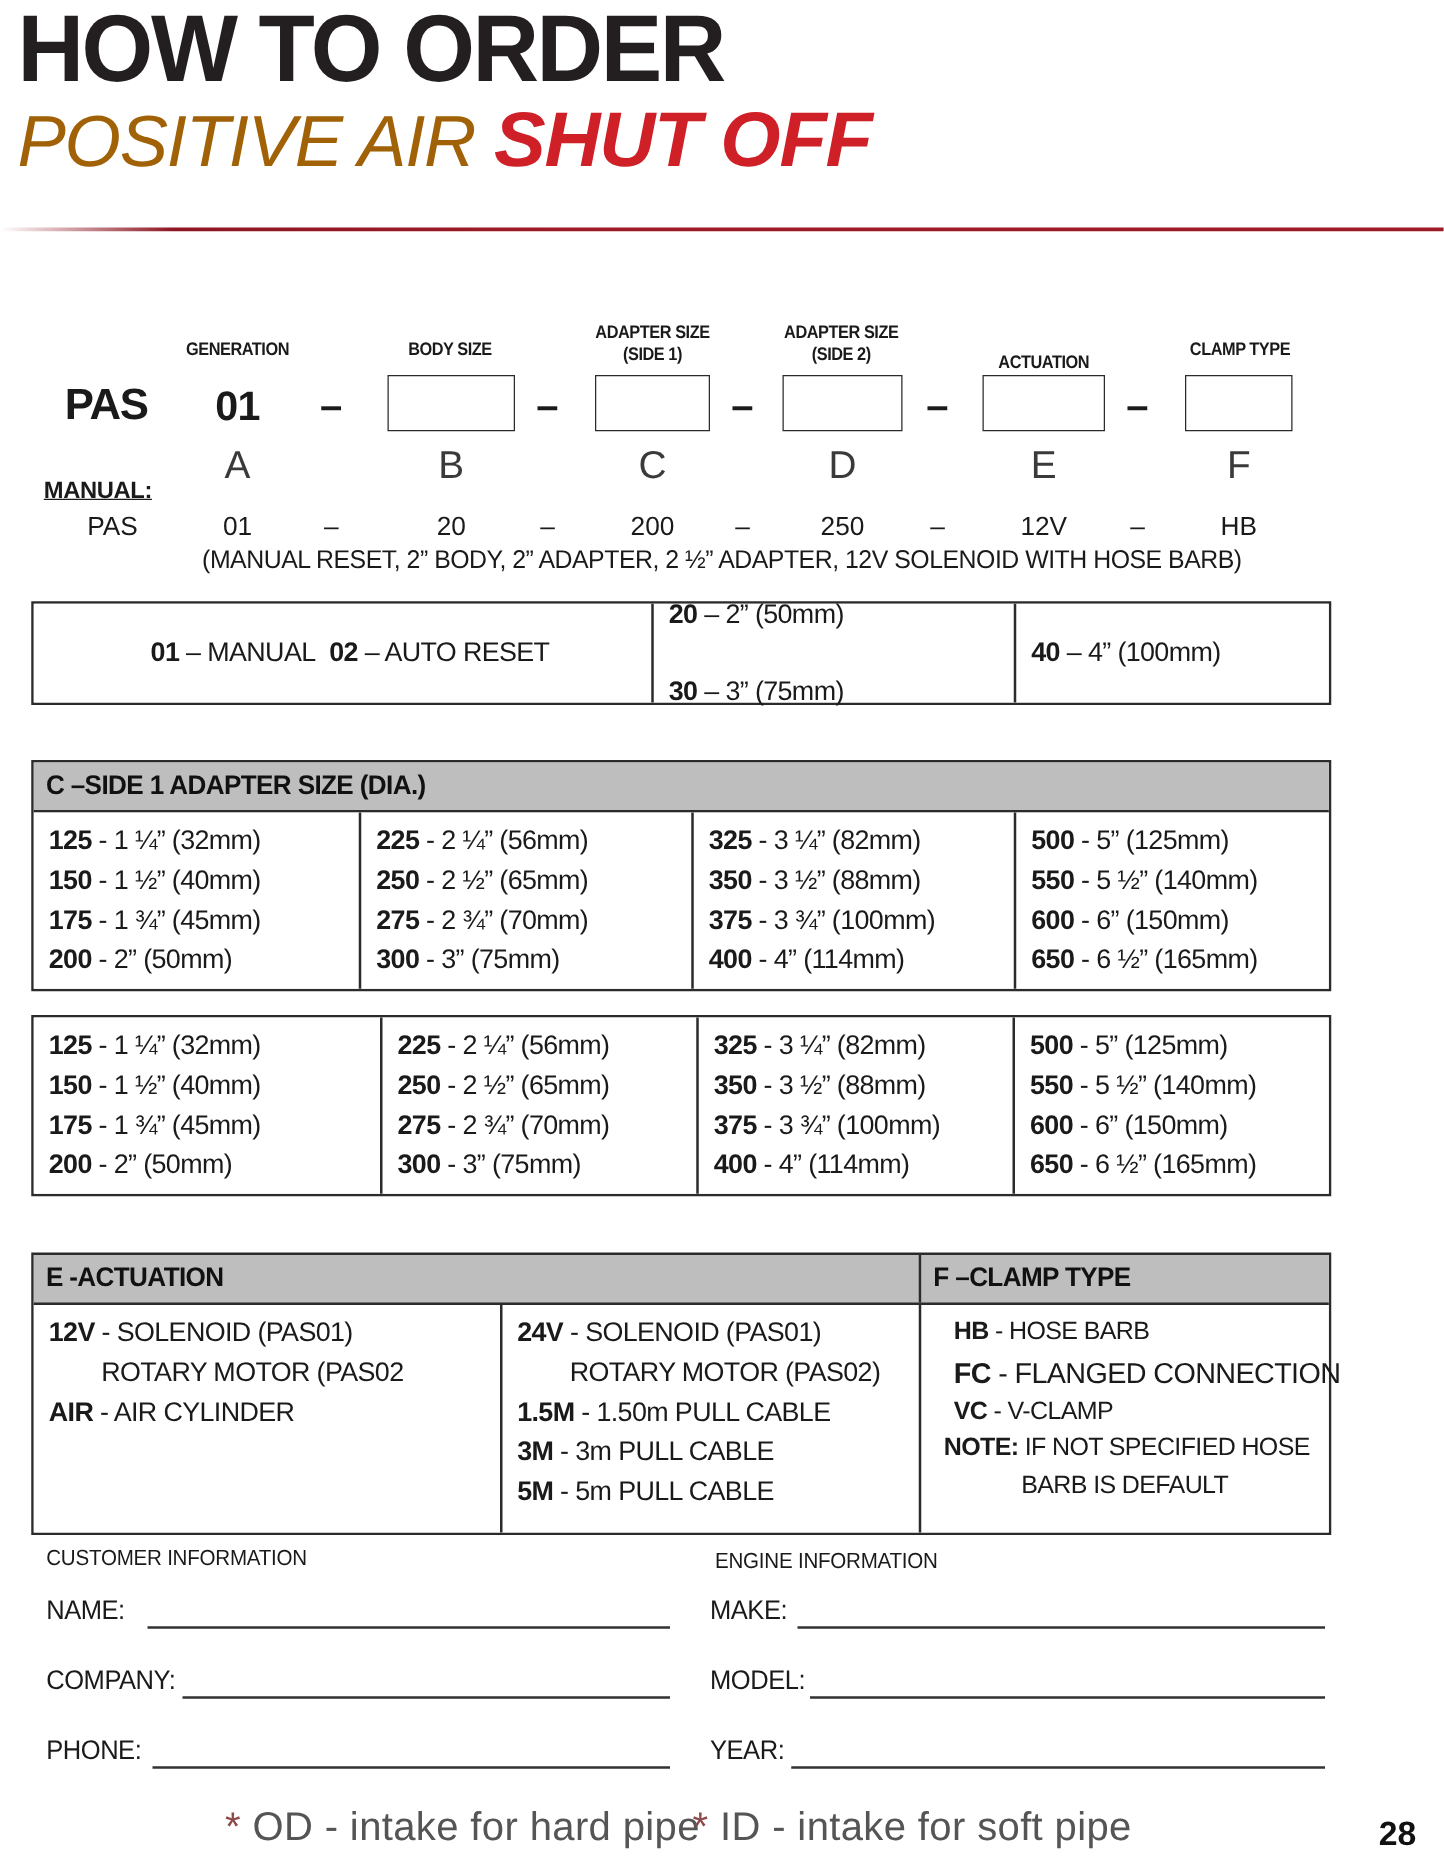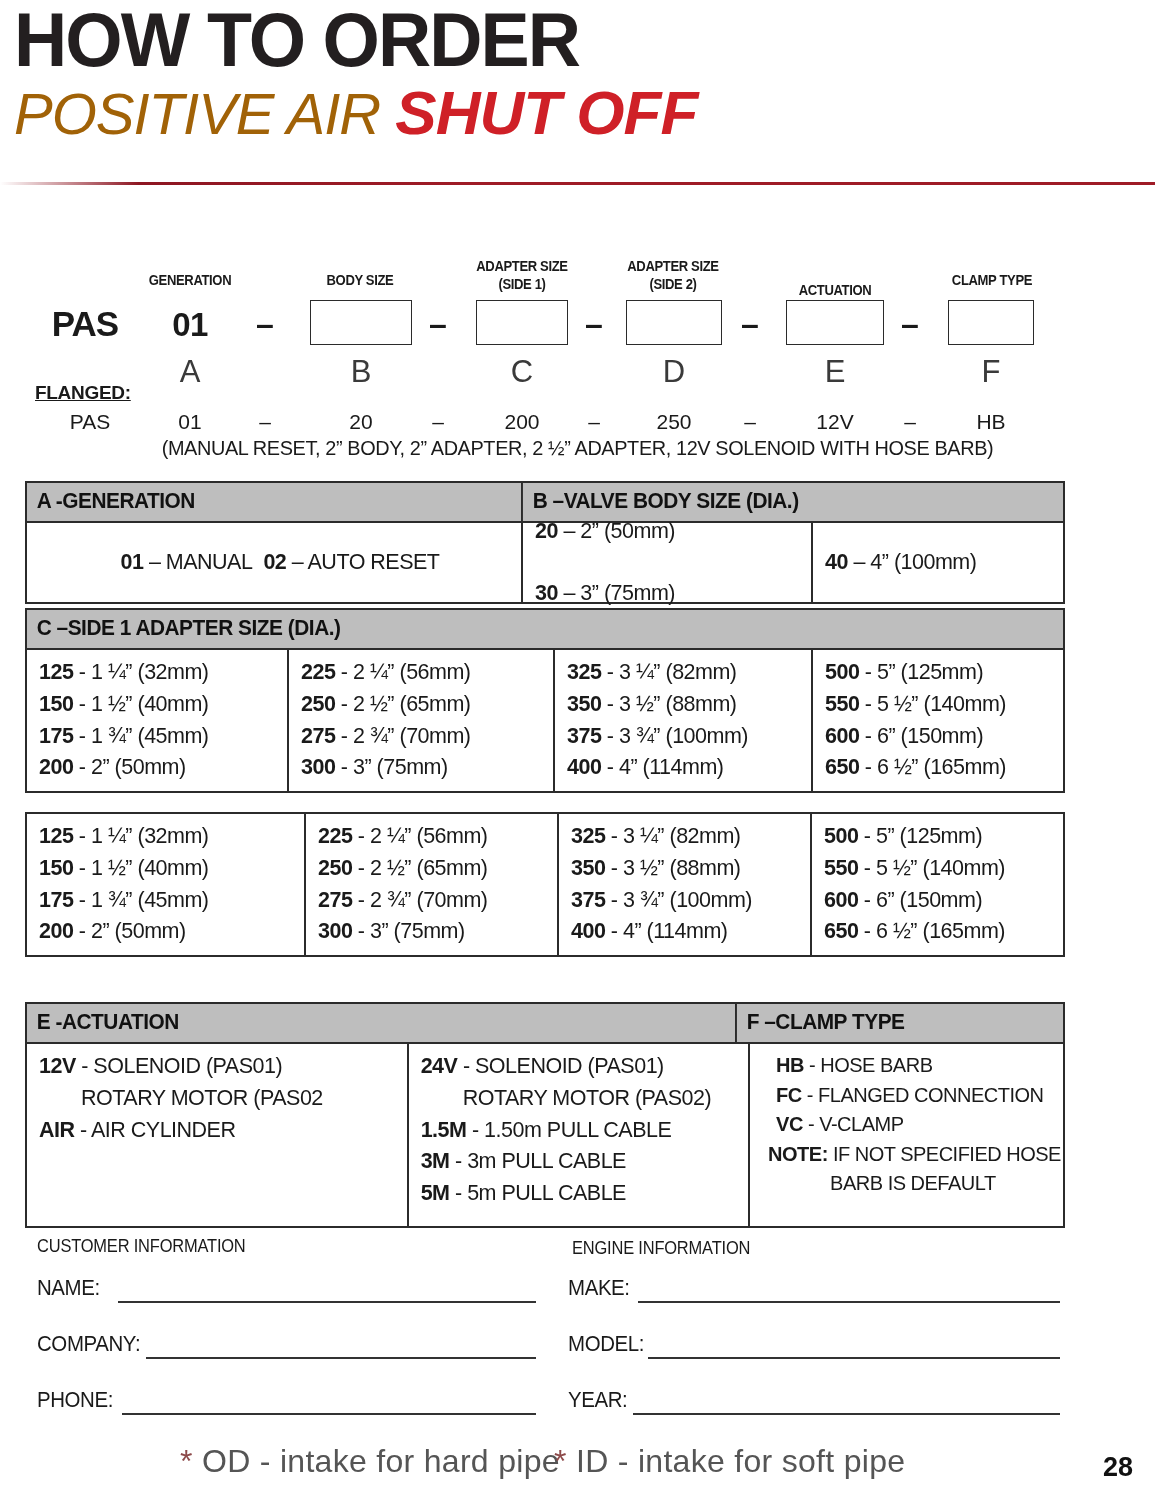--- a/index.html
+++ b/index.html
@@ -229,42 +229,38 @@
   <div class="b-text b-dash" style="left:890px; top:56px; width:40px;">–</div>
   <div class="b-box" style="left:948px; top:50px; width:86px; height:45px;"></div>
 
   <div class="b-text b-letter" style="left:130px; top:104px; width:120px;">A</div>
   <div class="b-text b-letter" style="left:310px; top:104px; width:102px;">B</div>
   <div class="b-text b-letter" style="left:476px; top:104px; width:92px;">C</div>
   <div class="b-text b-letter" style="left:626px; top:104px; width:96px;">D</div>
   <div class="b-text b-letter" style="left:786px; top:104px; width:98px;">E</div>
   <div class="b-text b-letter" style="left:948px; top:104px; width:86px;">F</div>
 
-  <div class="b-exlabel" style="left:35px; top:132px;">FLANGED:</div>
+  <div class="b-exlabel" style="left:35px; top:132px;">MANUAL:</div>
   <div class="b-exval" style="left:30px; top:160px; width:120px;">PAS</div>
   <div class="b-exval" style="left:130px; top:160px; width:120px;">01</div>
   <div class="b-exval" style="left:245px; top:160px; width:40px;">–</div>
   <div class="b-exval" style="left:310px; top:160px; width:102px;">20</div>
   <div class="b-exval" style="left:418px; top:160px; width:40px;">–</div>
   <div class="b-exval" style="left:476px; top:160px; width:92px;">200</div>
   <div class="b-exval" style="left:574px; top:160px; width:40px;">–</div>
   <div class="b-exval" style="left:626px; top:160px; width:96px;">250</div>
   <div class="b-exval" style="left:730px; top:160px; width:40px;">–</div>
   <div class="b-exval" style="left:786px; top:160px; width:98px;">12V</div>
   <div class="b-exval" style="left:890px; top:160px; width:40px;">–</div>
   <div class="b-exval" style="left:948px; top:160px; width:86px;">HB</div>
 </div>
 
 <div class="b-exnote">(MANUAL RESET, 2” BODY, 2” ADAPTER, 2 ½” ADAPTER, 12V SOLENOID WITH HOSE BARB)</div>
 
 <div class="tbl" style="top:481px;">
-  <div class="hdrow">
-    <div class="hdcell" style="width:494px;">A -GENERATION</div>
-    <div class="hdcell vline" style="width:542px;">B –VALVE BODY SIZE (DIA.)</div>
-  </div>
   <div class="bodyrow" style="height:79px;">
     <div class="cell" style="width:494px; display:flex; align-items:center; justify-content:center;">
       <div class="opt"><b>01</b><span> – MANUAL</span>&nbsp;&nbsp;<b>02</b><span> – AUTO RESET</span></div>
     </div>
     <div class="cell vline" style="width:290px; display:flex; flex-direction:column; justify-content:center;gap:30px;">
       <div class="opt"><b>20</b><span> – 2” (50mm)</span></div>
       <div class="opt"><b>30</b><span> – 3” (75mm)</span></div>
     </div>
     <div class="cell vline" style="width:252px; display:flex; flex-direction:column; justify-content:center;">
       <div class="opt"><b>40</b><span> – 4” (100mm)</span></div>
@@ -346,21 +342,21 @@
     </div>
     <div class="cell vline" style="width:356px;">
       <div class="opt"><b>24V</b><span> - SOLENOID (PAS01)</span></div>
       <div class="opt" style="padding-left:42px;"><span>ROTARY MOTOR (PAS02)</span></div>
       <div class="opt"><b>1.5M</b><span> - 1.50m PULL CABLE</span></div>
       <div class="opt"><b>3M</b><span> - 3m PULL CABLE</span></div>
       <div class="opt"><b>5M</b><span> - 5m PULL CABLE</span></div>
     </div>
     <div class="cell vline" style="width:328px; padding-left:18px;">
       <div class="opt" style="font-size:20px; padding-left:8px;"><b>HB</b><span> - HOSE BARB</span></div>
-      <div class="opt" style="font-size:20px; padding-left:8px;"><b>FC</b><span> - FLANGED CONNECTION</span></div>
+      <div class="opt" style="font-size:23px; padding-left:8px;"><b>FC</b><span> - FLANGED CONNECTION</span></div>
       <div class="opt" style="font-size:20px; padding-left:8px;"><b>VC</b><span> - V-CLAMP</span></div>
       <div class="opt" style="font-size:20px; "><b>NOTE:</b><span> IF NOT SPECIFIED HOSE</span></div>
       <div class="opt" style="font-size:20px; padding-left:62px;"><span>BARB IS DEFAULT</span></div>
     </div>
   </div>
 </div>
 
 <div class="formsec">
   <div class="f-title" style="left:37px; top:8px;">CUSTOMER INFORMATION</div>
   <div class="f-title" style="left:572px; top:10px;">ENGINE INFORMATION</div>

